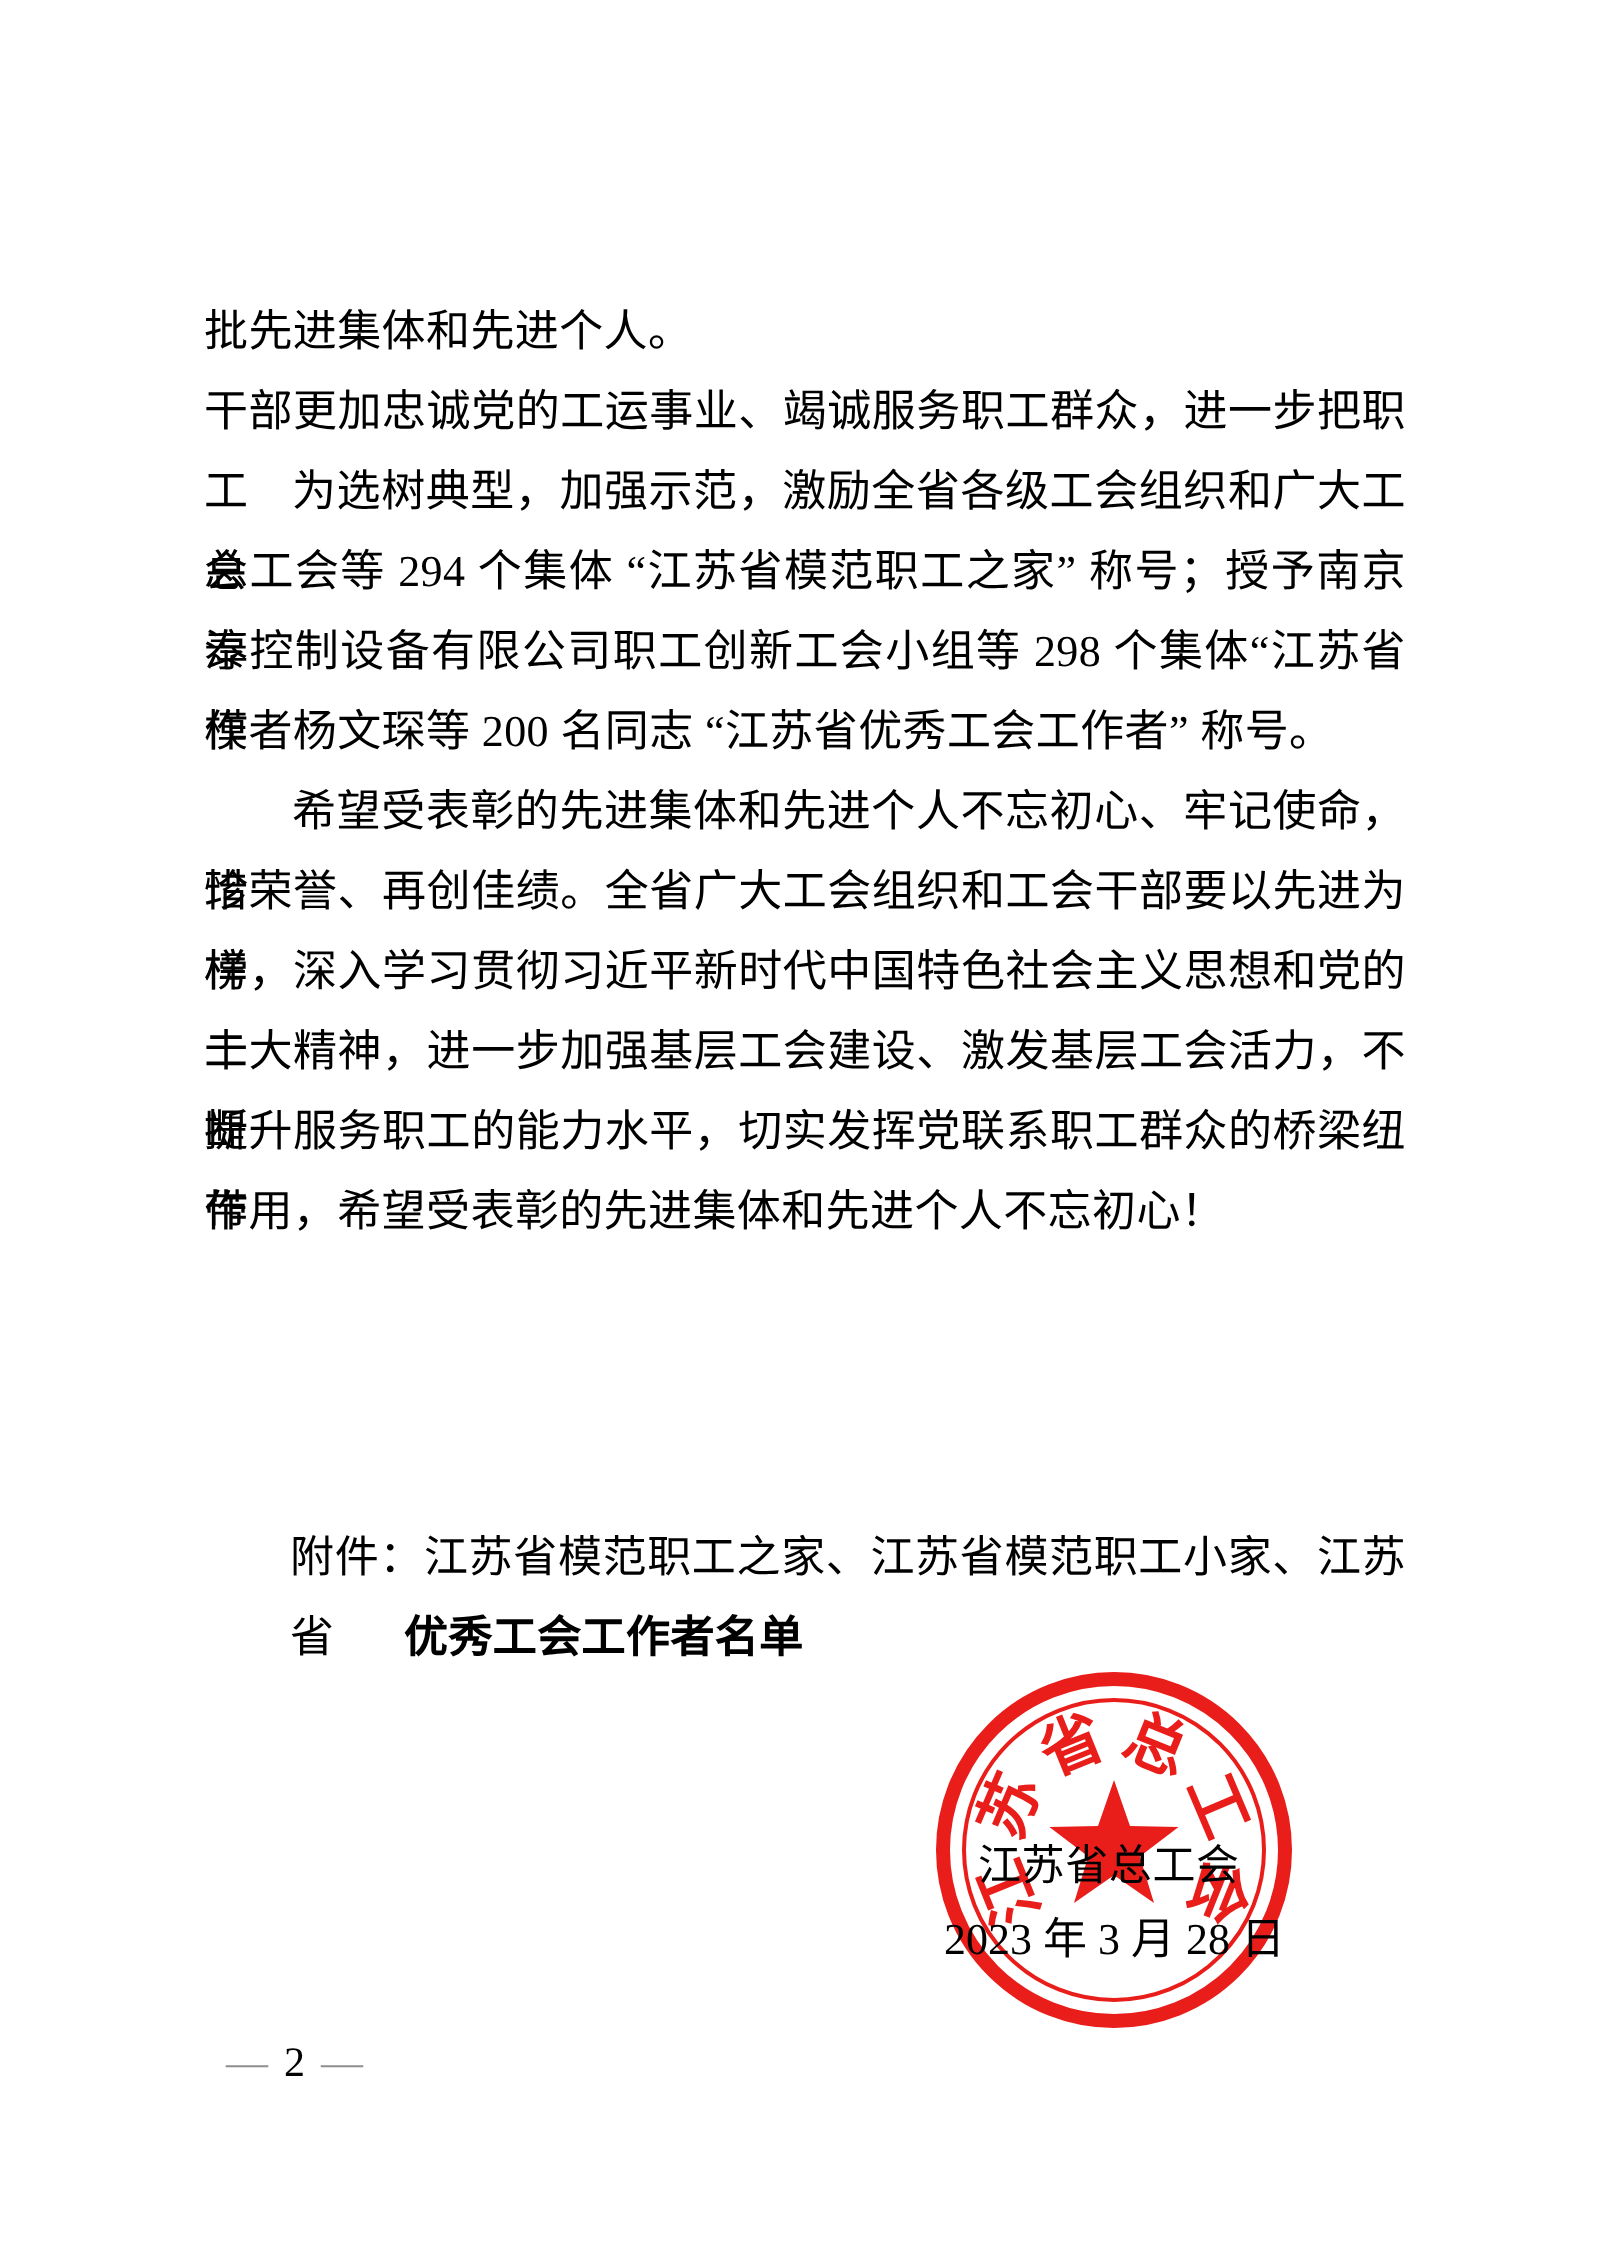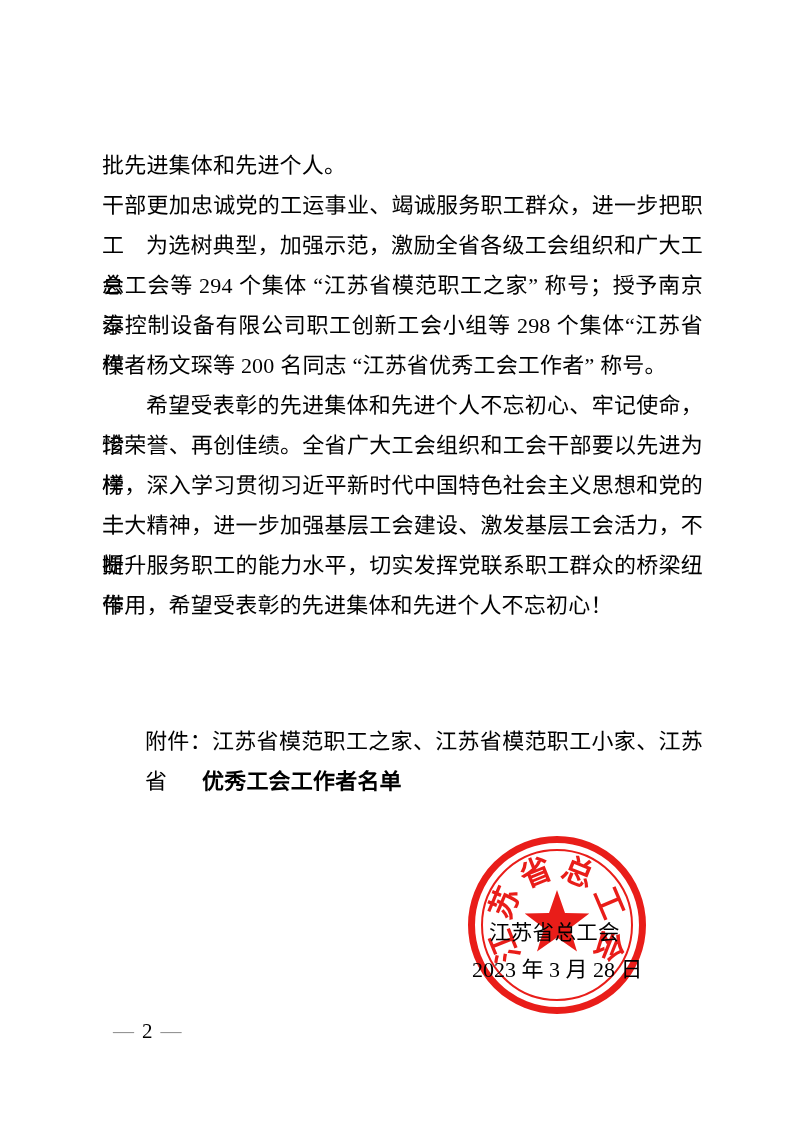--- a/index.html
+++ b/index.html
@@ -30,21 +30,21 @@
   .line.justify {
     white-space: normal;
     text-align: justify;
     text-justify: inter-character;
     text-align-last: justify;
   }
   .line.indent { text-indent: 44px; }
   .attachment {
     position: absolute;
     left: 145px;
-    top: 722px;
+    top: 759px;
     width: 558px;
   }
   .attachment .cont { margin-left: 57px; font-weight: bold; }
   .signature-block {
     position: absolute;
     left: 0;
     top: 0;
     width: 800px;
     height: 1131px;
     pointer-events: none;

